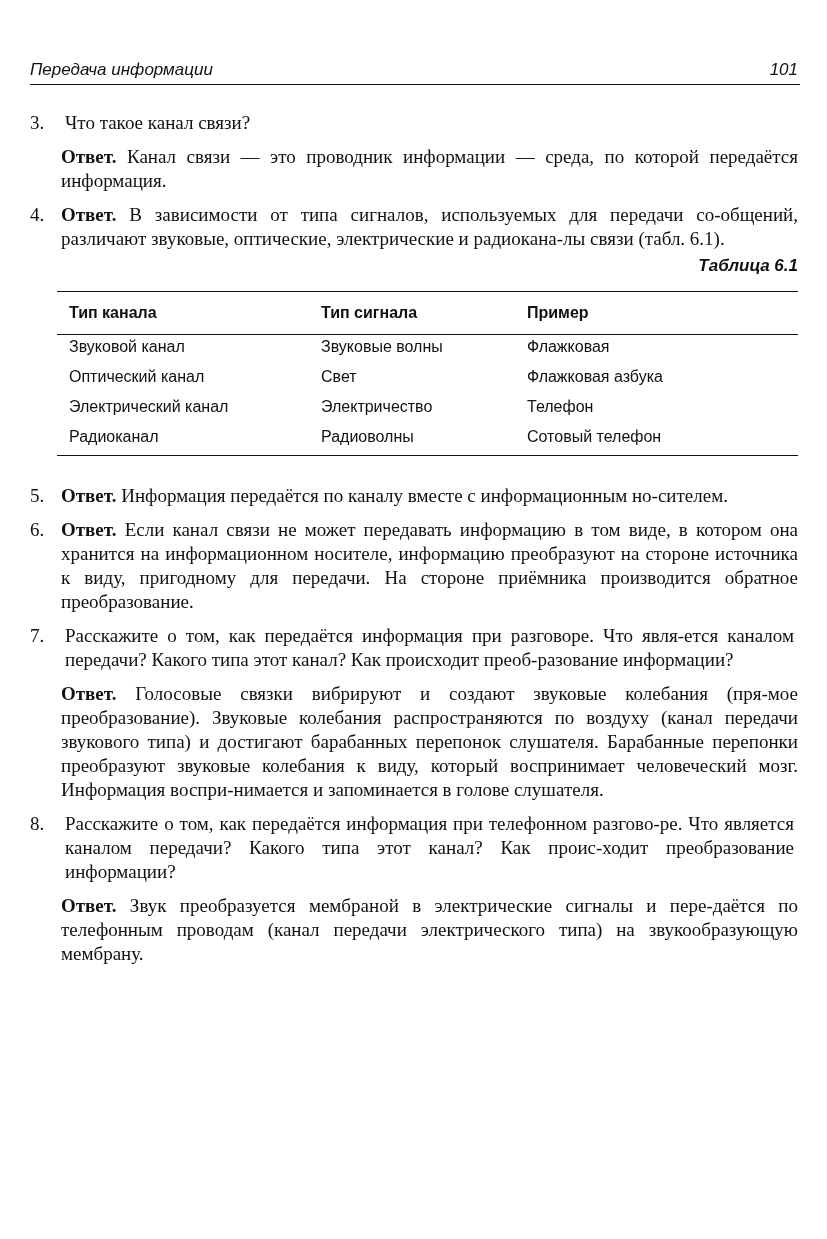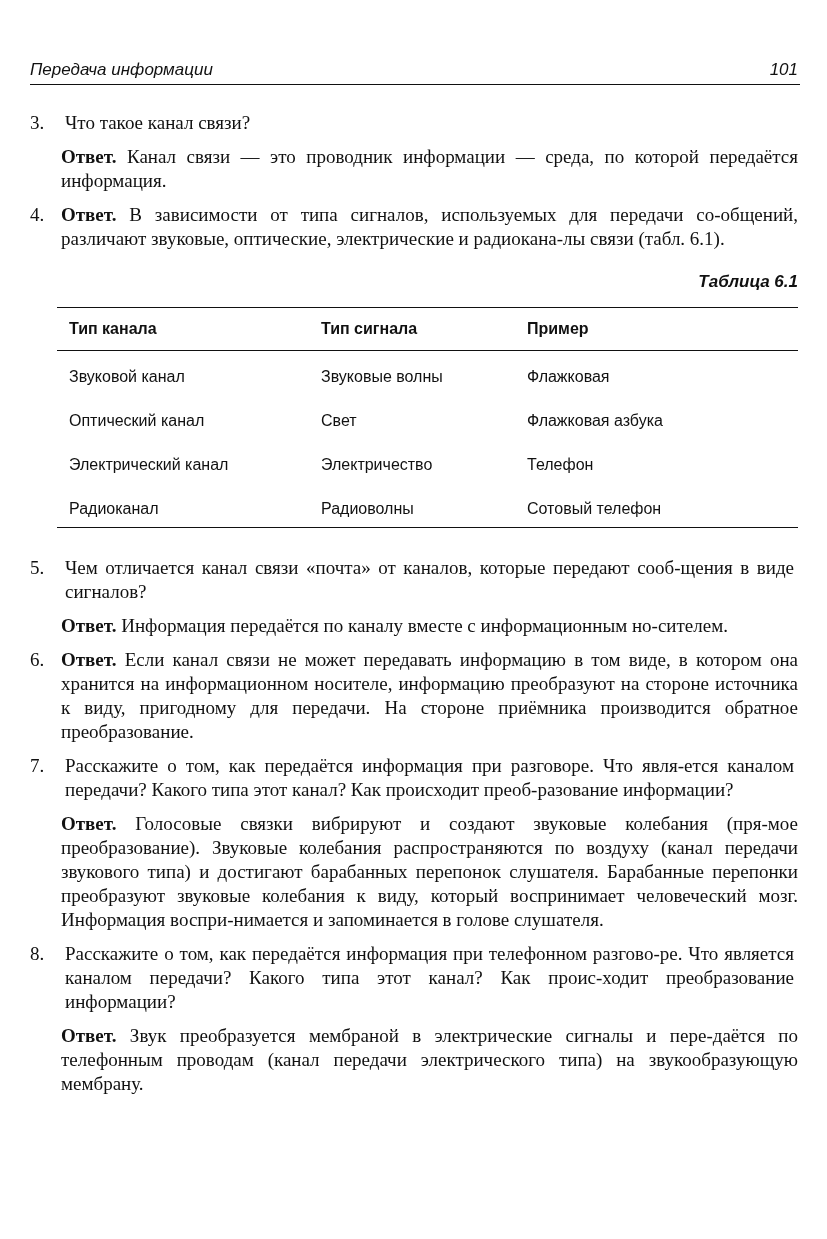--- a/index.html
+++ b/index.html
@@ -17,31 +17,31 @@
     font-family: "Liberation Serif", serif; font-size: 19px; line-height: 24px;
   }
   .item { position: relative; padding-left: 31px; }
   .item .num { position: absolute; left: 0; top: 0; }
   .question { text-align: justify; margin: 4px; }
   .answer { text-align: justify; margin: 10px 0 0 0; }
   .answer .label { font-weight: bold; }
   .item + .item { margin-top: 10px; }
   .table-caption {
     text-align: right; font-family: "Liberation Sans", sans-serif; font-style: italic;
-    font-weight: bold; font-size: 17px; margin: 20px 0 0 0; line-height: 22px;
+    font-weight: bold; font-size: 17px; margin: 4px 0 0 0; line-height: 22px;
   }
   table.data {
     margin: 14px 0 0 27px; width: 741px; border-collapse: collapse;
     font-family: "Liberation Sans", sans-serif; font-size: 16px;
   }
   table.data th {
     text-align: left; font-weight: bold; padding: 9px 0 9px 12px; height: 20px;
     border-top: 1.5px solid #111; border-bottom: 1.5px solid #111;
   }
-  table.data td { padding: 14px 0 6px 12px; height: 21px; }
+  table.data td { padding: 0 0 6px 12px; height: 21px; }
   table.data tr:last-child td { border-bottom: 1.5px solid #111; }
   table.data col.c1 { width: 252px; }
   table.data col.c2 { width: 206px; }
   .after-table { margin-top: 28px; }
 </style>
 </head>
 <body>
 
 <div class="page">
   <div class="running-head">
@@ -95,21 +95,20 @@
         <tr>
           <td>Радиоканал</td>
           <td>Радиоволны</td>
           <td>Сотовый телефон</td>
         </tr>
       </tbody>
     </table>
 
     <div class="item after-table">
       <span class="num">5.</span>
-      <p class="question">Чем отличается канал связи «почта» от каналов, которые передают сооб-щения в виде сигналов?</p>
       <p class="answer"><span class="label">Ответ.</span> <span>Информация передаётся по каналу вместе с информационным но-сителем.</span></p>
     </div>
 
     <div class="item">
       <span class="num">6.</span>
       <p class="answer"><span class="label">Ответ.</span> <span>Если канал связи не может передавать информацию в том виде, в котором она хранится на информационном носителе, информацию преобразуют на стороне источника к виду, пригодному для передачи. На стороне приёмника производится обратное преобразование.</span></p>
     </div>
 
     <div class="item">
       <span class="num">7.</span>

